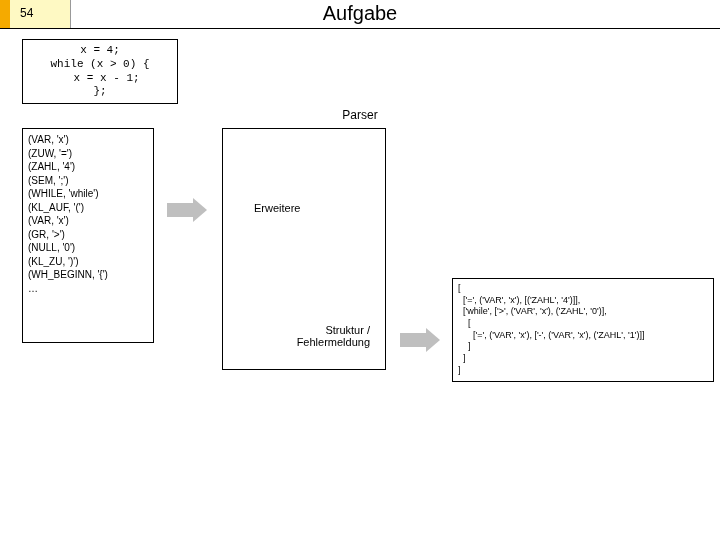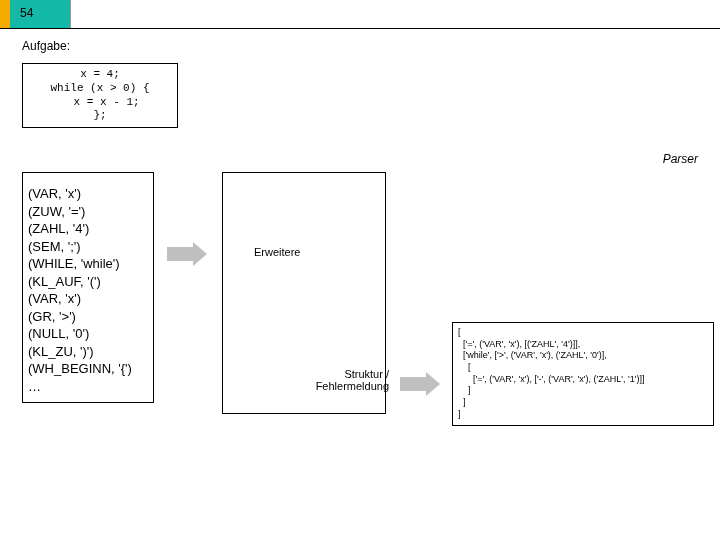--- a/index.html
+++ b/index.html
@@ -17,21 +17,21 @@
     position: relative;
     height: 28px;
     border-bottom: 1px solid #000;
   }
   .header-num-box {
     position: absolute;
     left: 0;
     top: 0;
     width: 70px;
     height: 28px;
-    background: #14b8a6;
+    background: #fef9c3;
     border-right: 1px solid #999;
   }
   .header-stripe {
     position: absolute;
     left: 0;
     top: 0;
     width: 10px;
     height: 28px;
     background: #f5aa00;
   }
@@ -70,59 +70,58 @@
     border: 1px solid #000;
     padding: 4px 6px;
     font-family: "Courier New", monospace;
     font-size: 11px;
     white-space: pre;
     line-height: 1.25;
     width: 142px;
     text-align: center;
   }
   .parser-label {
-    text-align: right;
-    font-size: 12px;
-    margin-top: 24px;
+    text-align: center;
+    font-size: 12px;
+    margin-top: 4px;
     margin-bottom: 6px;
-    font-style: italic;
   }
   .parser-area {
     position: relative;
     height: 280px;
   }
   .tokens-box {
     position: absolute;
     left: 0;
     top: 0;
     width: 120px;
     height: 205px;
     border: 1px solid #000;
-    padding: 12px 5px;
-    font-size: 13px;
+    padding: 4px 5px;
+    font-size: 10px;
     line-height: 1.35;
     white-space: pre;
   }
   .parser-box {
     position: absolute;
     left: 200px;
     top: 0;
     width: 162px;
     height: 240px;
     border: 1px solid #000;
   }
   .parser-in-label {
     position: absolute;
     left: 232px;
     top: 74px;
     font-size: 11px;
   }
   .parser-out-label {
     position: absolute;
-    left: 272px;
+    left: 253px;
     top: 196px;
     font-size: 11px;
     text-align: right;
     width: 95px;
   }
   .arrow {
     position: absolute;
     display: flex;
     align-items: center;
   }
@@ -154,25 +153,25 @@
   }
 </style>
 </head>
 <body>
 
 <div class="header">
   <div class="header-num-box">
     <div class="header-stripe"></div>
     <div class="header-num">54</div>
   </div>
+  <div class="header-title">Aufgabe</div>
 </div>
 
 <div class="body">
 
-  <div class="subhead">Aufgabe:</div>
 
   <div class="row1">
     <div class="codebox">x = 4;
 while (x &gt; 0) {
   x = x - 1;
 };</div>
   </div>
 
   <div class="parser-label">Parser</div>
 

